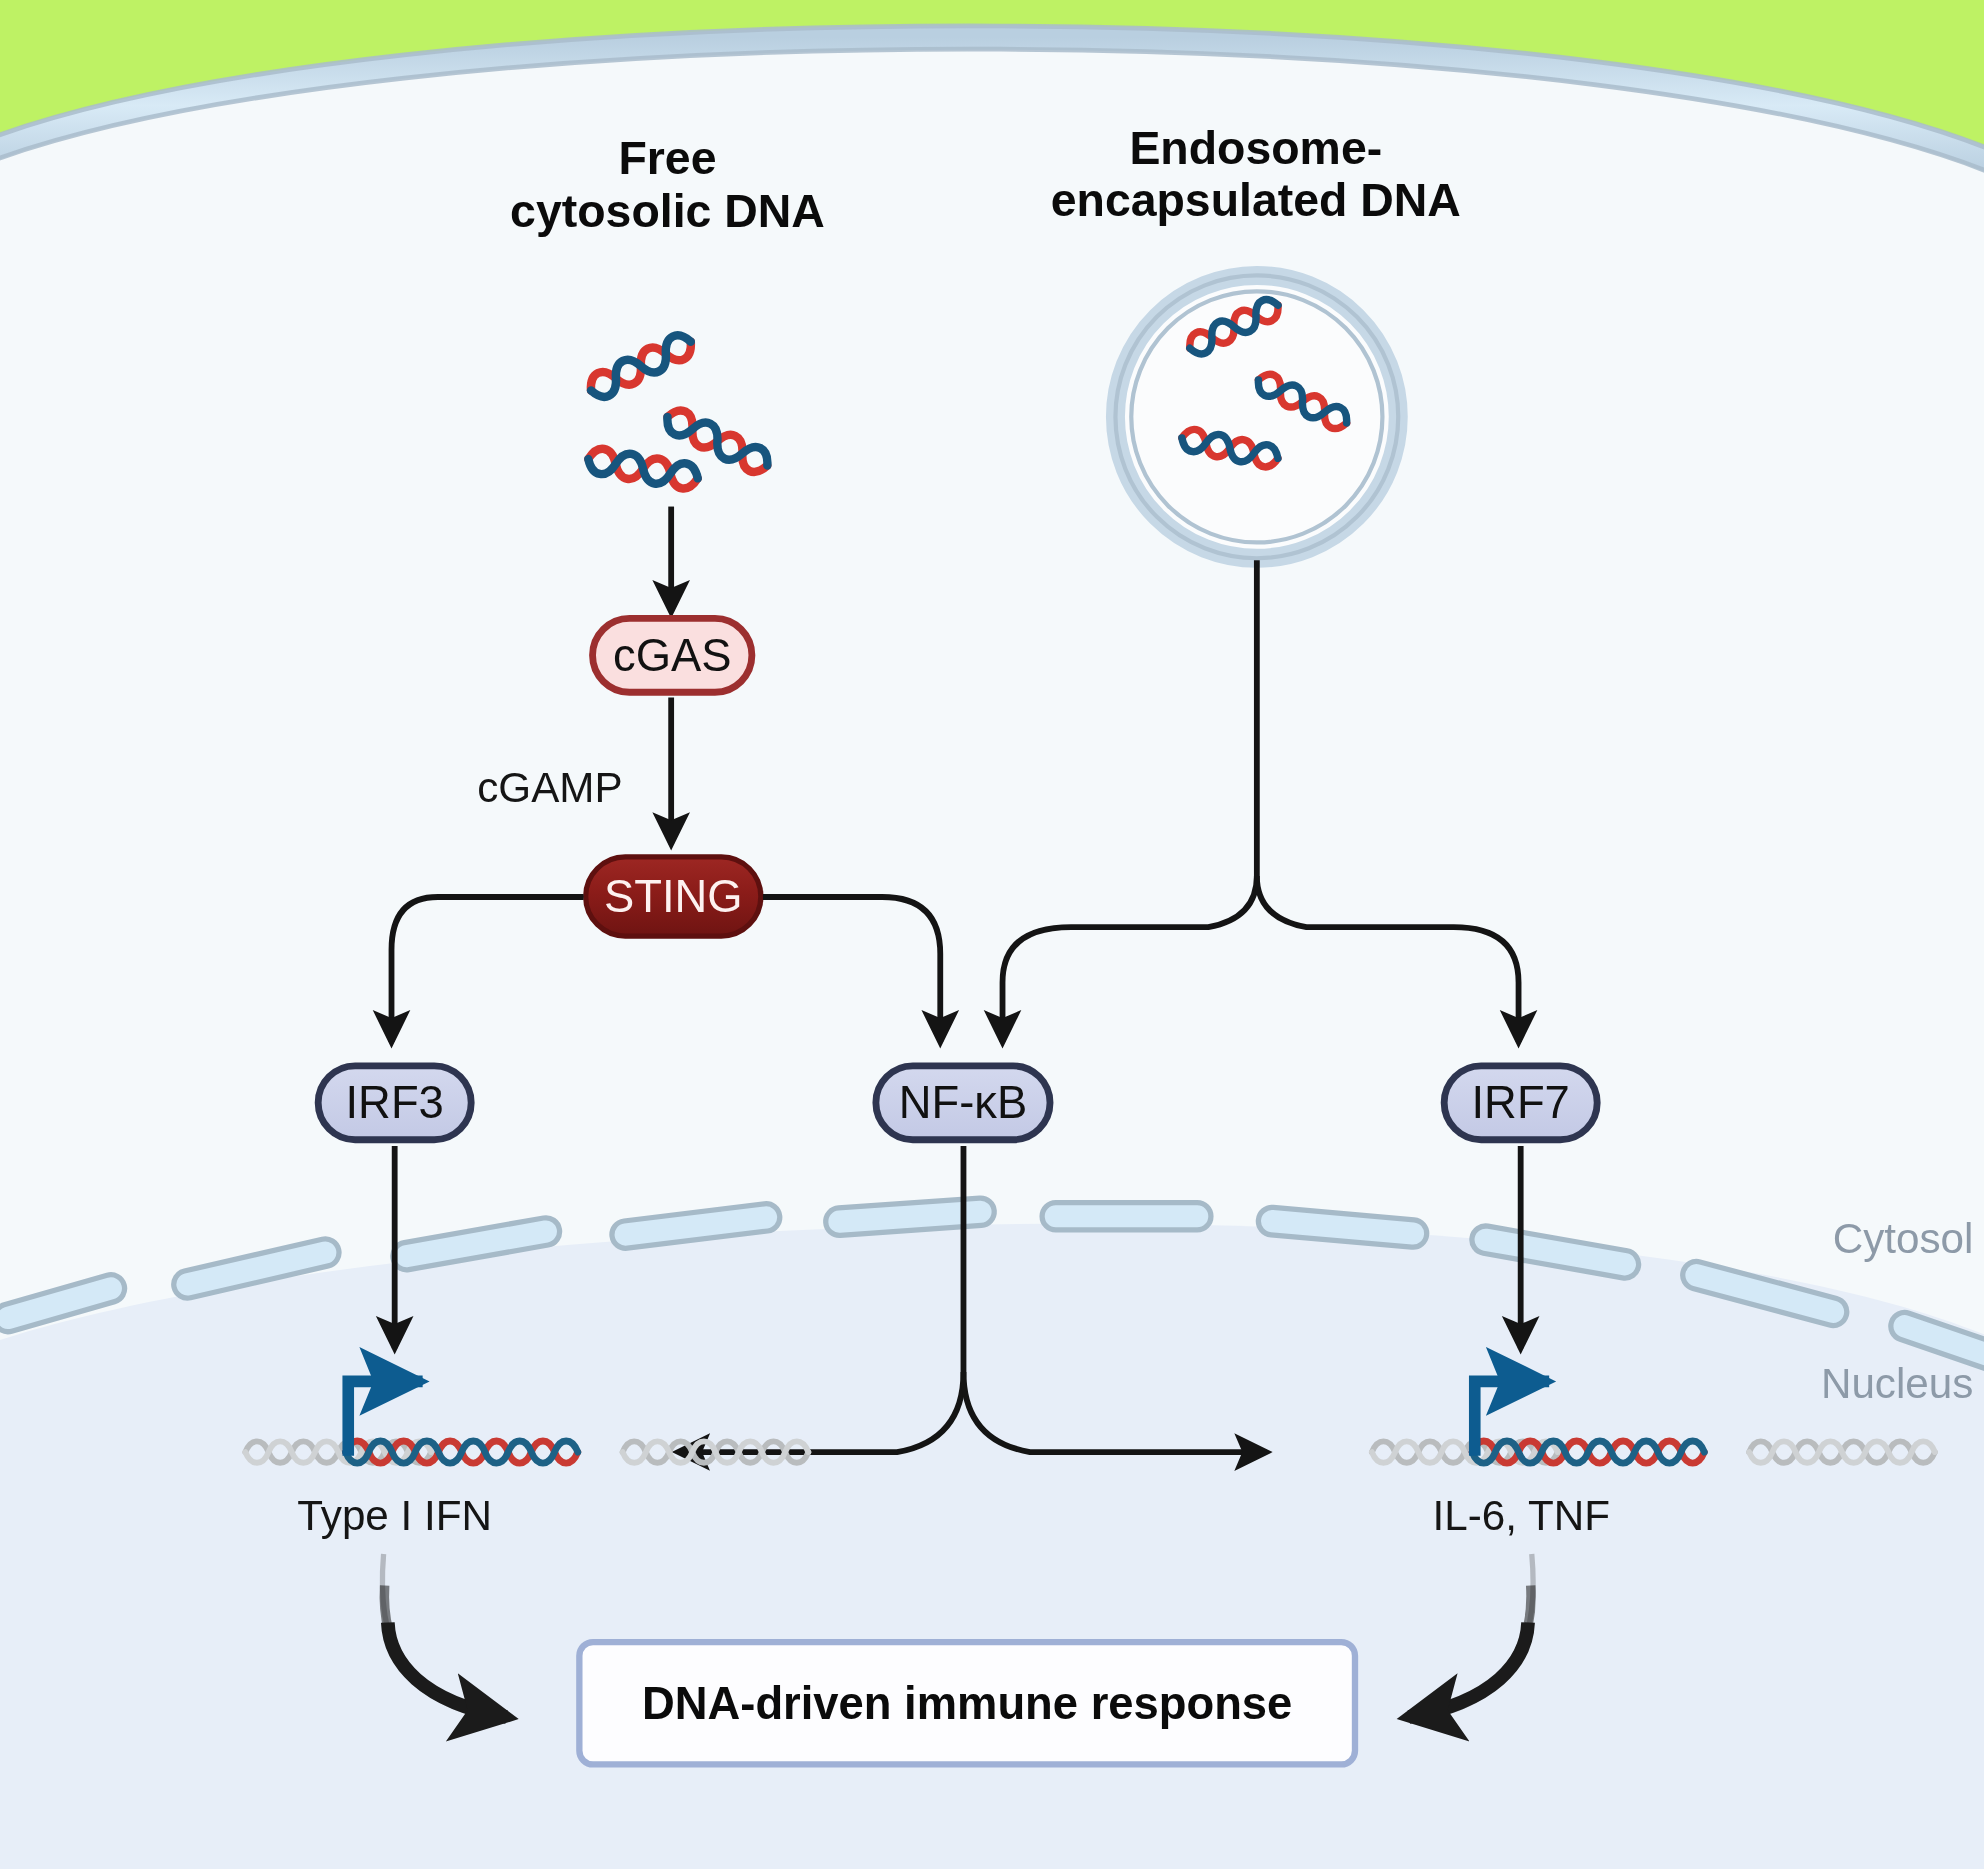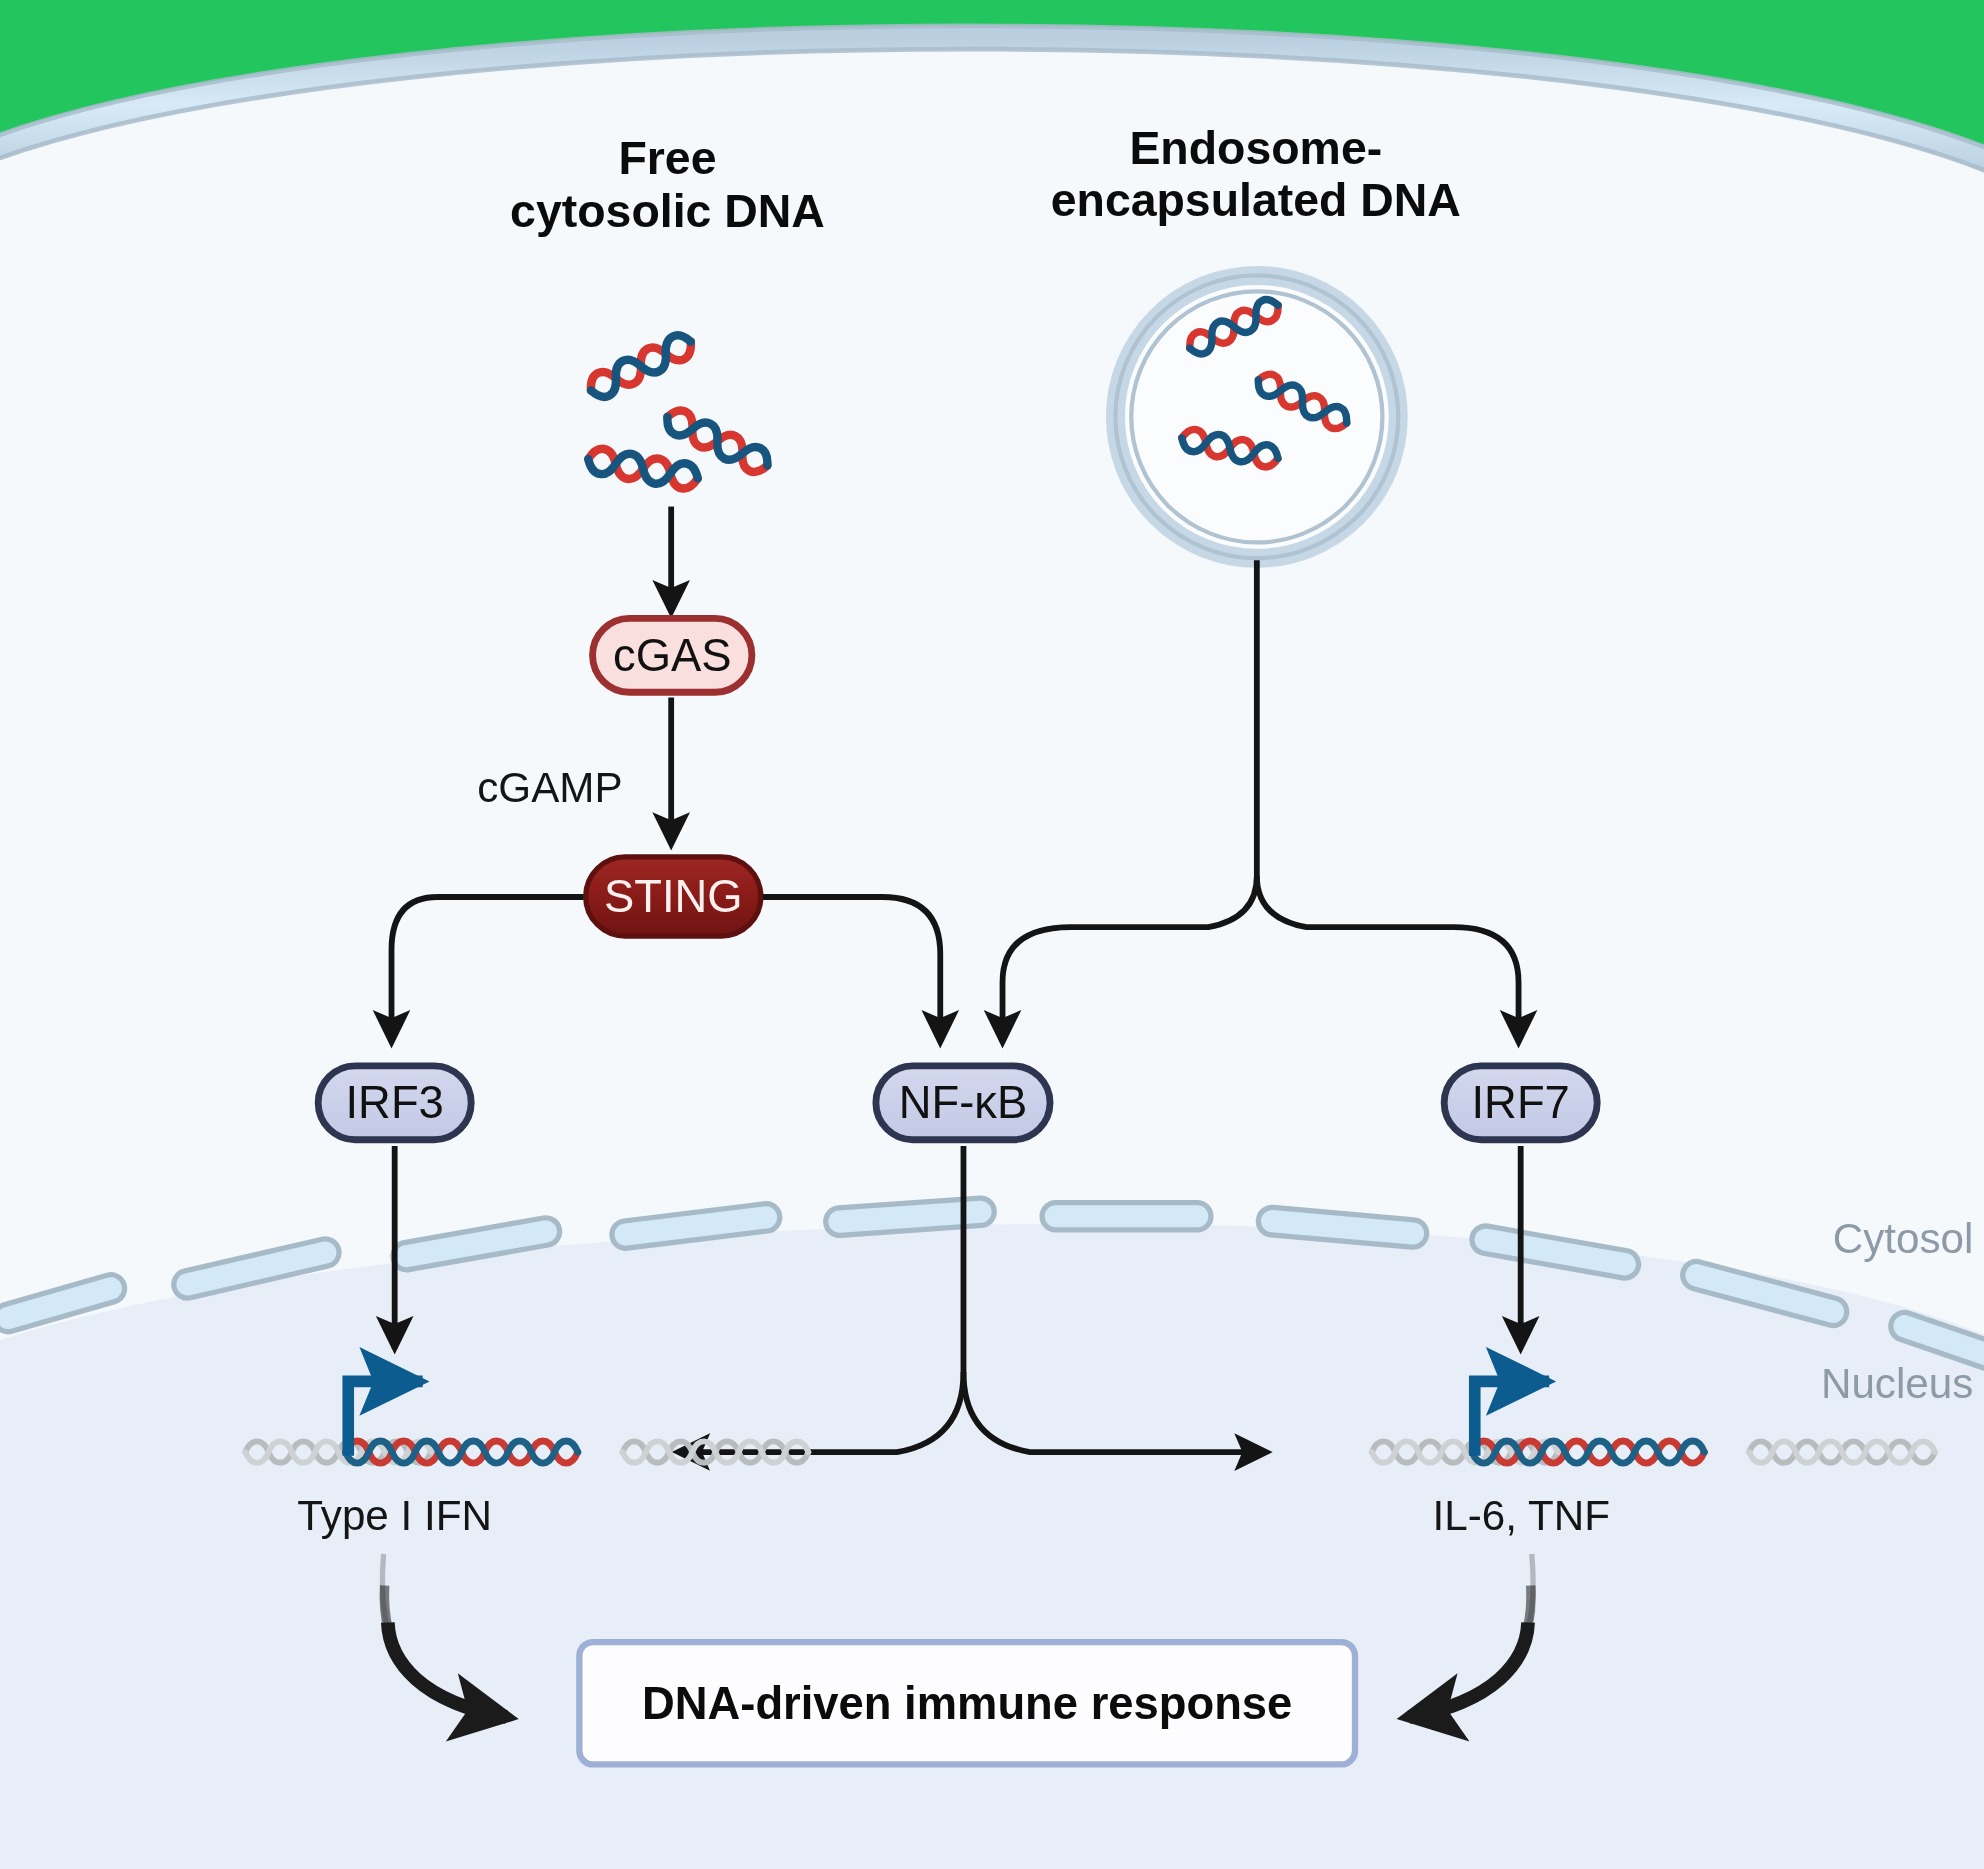--- a/index.html
+++ b/index.html
@@ -8,21 +8,21 @@
     background: #ffffff;
   }
   body {
     font-family: "Liberation Sans", sans-serif;
   }
   #stage {
     position: relative;
     width: 1985px;
     height: 1870px;
     overflow: hidden;
-    background: #22c55e;
+    background: #bef264;
   }
   #stage svg.layer {
     position: absolute;
     left: 0;
     top: 0;
     width: 1985px;
     height: 1870px;
   }
   .ttl {
     font-weight: bold;

